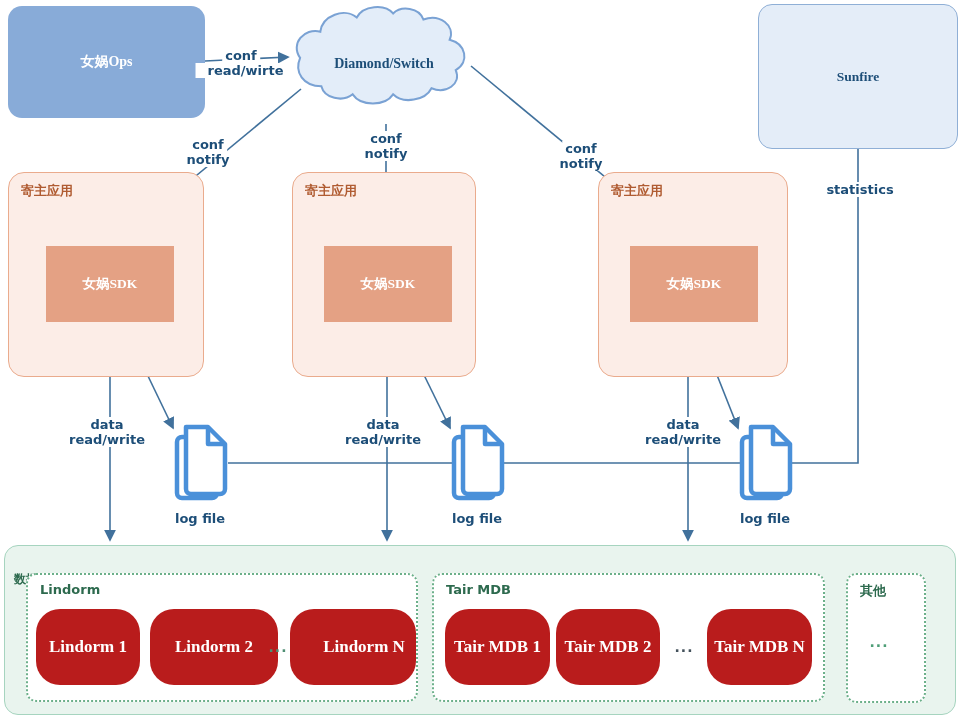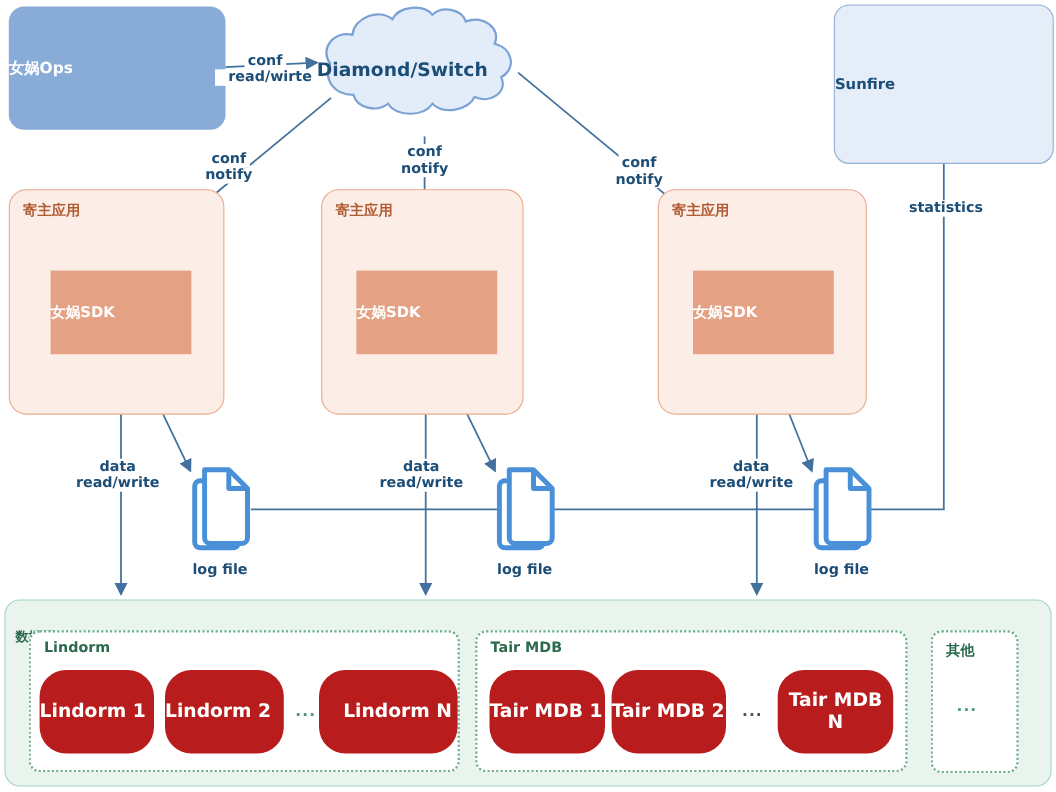--- a/index.html
+++ b/index.html
@@ -5,26 +5,26 @@
   html,body{margin:0;padding:0;}
   body{
     width:960px;height:720px;position:relative;background:#ffffff;
     font-family:"DejaVu Sans","Liberation Sans",sans-serif;
     overflow:hidden;
   }
   .abs{position:absolute;}
   
   #wires{position:absolute;left:0;top:0;width:960px;height:720px;z-index:1;}
   
-  .node-text{display:flex;align-items:center;text-align:center;}
+  .node-text{display:flex;align-items:center;justify-content:center;text-align:center;font-family:Liberation Serif, serif;}
   .ops{left:8px;top:6px;width:197px;height:112px;background:#88abd8;border-radius:14px;
        color:#ffffff;font-size:14px;font-weight:bold;z-index:2;}
   .cloud-wrap{left:288px;top:2px;width:192px;height:124px;z-index:2;}
   .cloud-label{left:288px;top:2px;width:192px;height:124px;color:#1d4e78;
-       font-size:17px;font-weight:bold;z-index:3;}
+       font-size:14px;font-weight:bold;z-index:3;}
   .sunfire{left:758px;top:4px;width:200px;height:145px;background:#e4edf8;
        border:1.5px solid #8fafd6;border-radius:14px;color:#1d4e78;
        font-size:13.5px;font-weight:bold;z-index:2;box-sizing:border-box;}
   .host{top:172px;height:205px;background:#fcede7;border:1.5px solid #eaab8d;
        border-radius:16px;box-sizing:border-box;z-index:2;}
   .host-label{padding:9px 12px;color:#b05c32;font-size:13px;font-weight:bold;}
   .host1{left:8px;width:196px;}
   .host2{left:292px;width:184px;}
   .host3{left:598px;width:190px;}
   .sdk{top:246px;height:76px;width:128px;background:#e4a184;color:#ffffff;
@@ -175,21 +175,21 @@
   <div class="group-label">Lindorm</div>
 </div>
 <div class="abs group g2">
   <div class="group-label">Tair MDB</div>
 </div>
 <div class="abs group g3">
   <div class="group-label">其他</div>
 </div>
 
 <div class="abs cell node-text" style="left:36px;width:104px;">Lindorm 1</div>
-<div class="abs cell node-text" style="left:150px;width:108px;">Lindorm 2</div>
+<div class="abs cell node-text" style="left:150px;width:128px;">Lindorm 2</div>
 <div class="dots dots-1" style="left:278px;top:647px;">...</div>
 <div class="abs cell node-text" style="left:290px;width:104px;padding-left:22px;">Lindorm N</div>
 
 <div class="abs cell node-text" style="left:445px;width:105px;">Tair MDB 1</div>
 <div class="abs cell node-text" style="left:556px;width:104px;">Tair MDB 2</div>
 <div class="dots dots-2" style="left:684px;top:647px;">...</div>
 <div class="abs cell node-text" style="left:707px;width:105px;">Tair MDB N</div>
 
 <div class="dots dots-3" style="left:879px;top:642px;">...</div>
 

